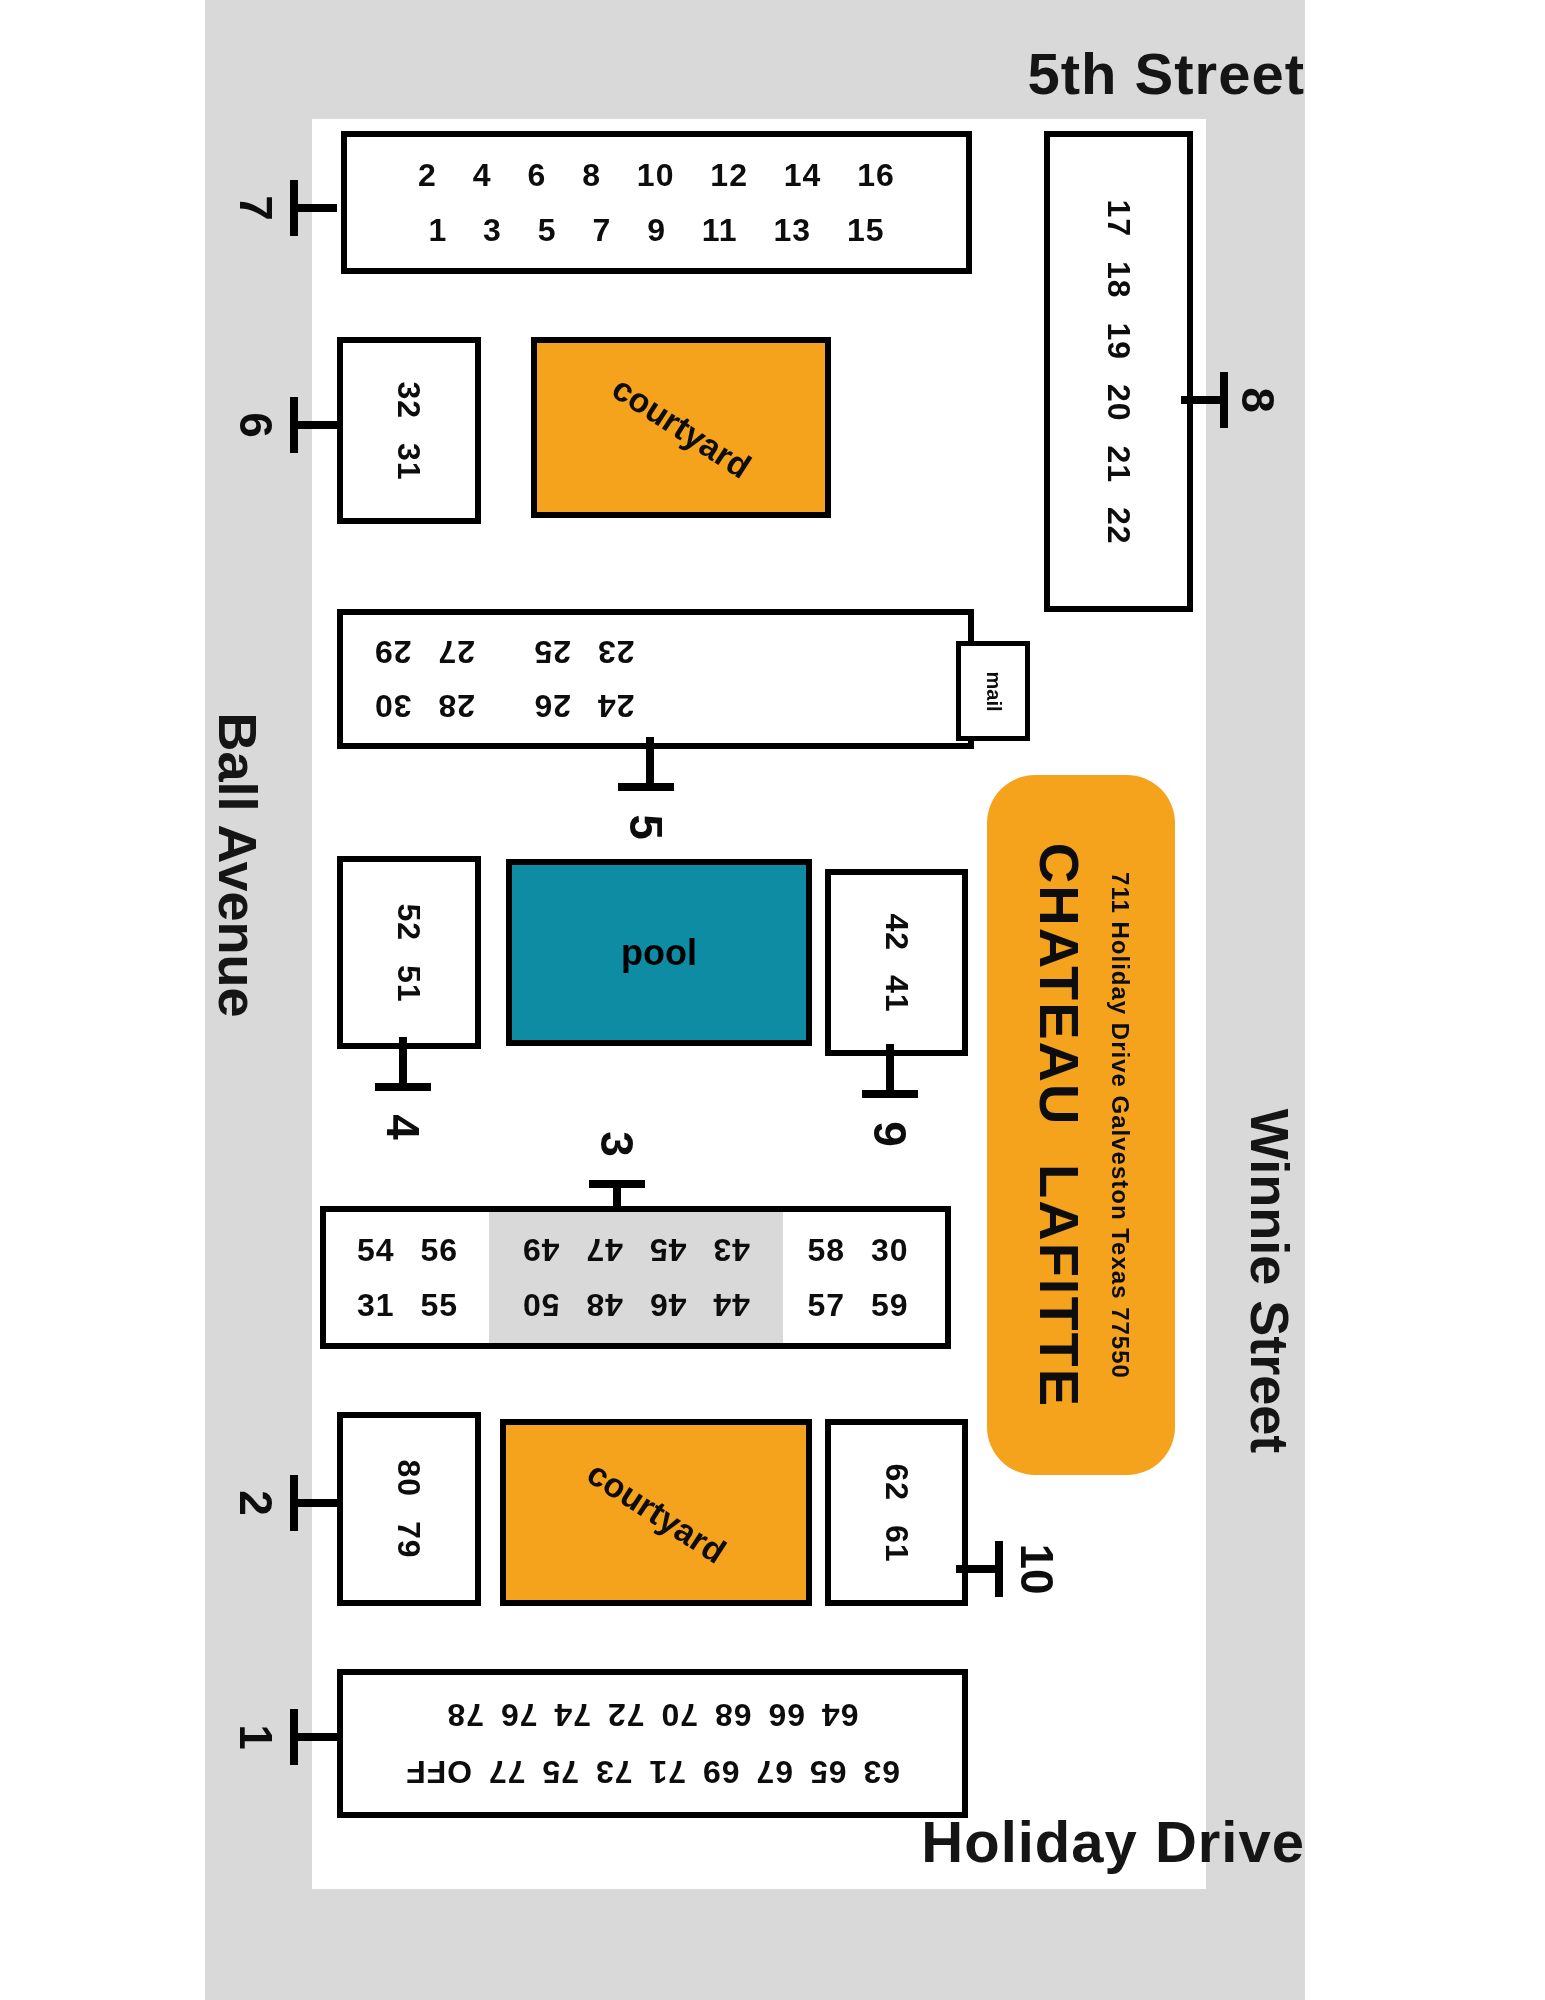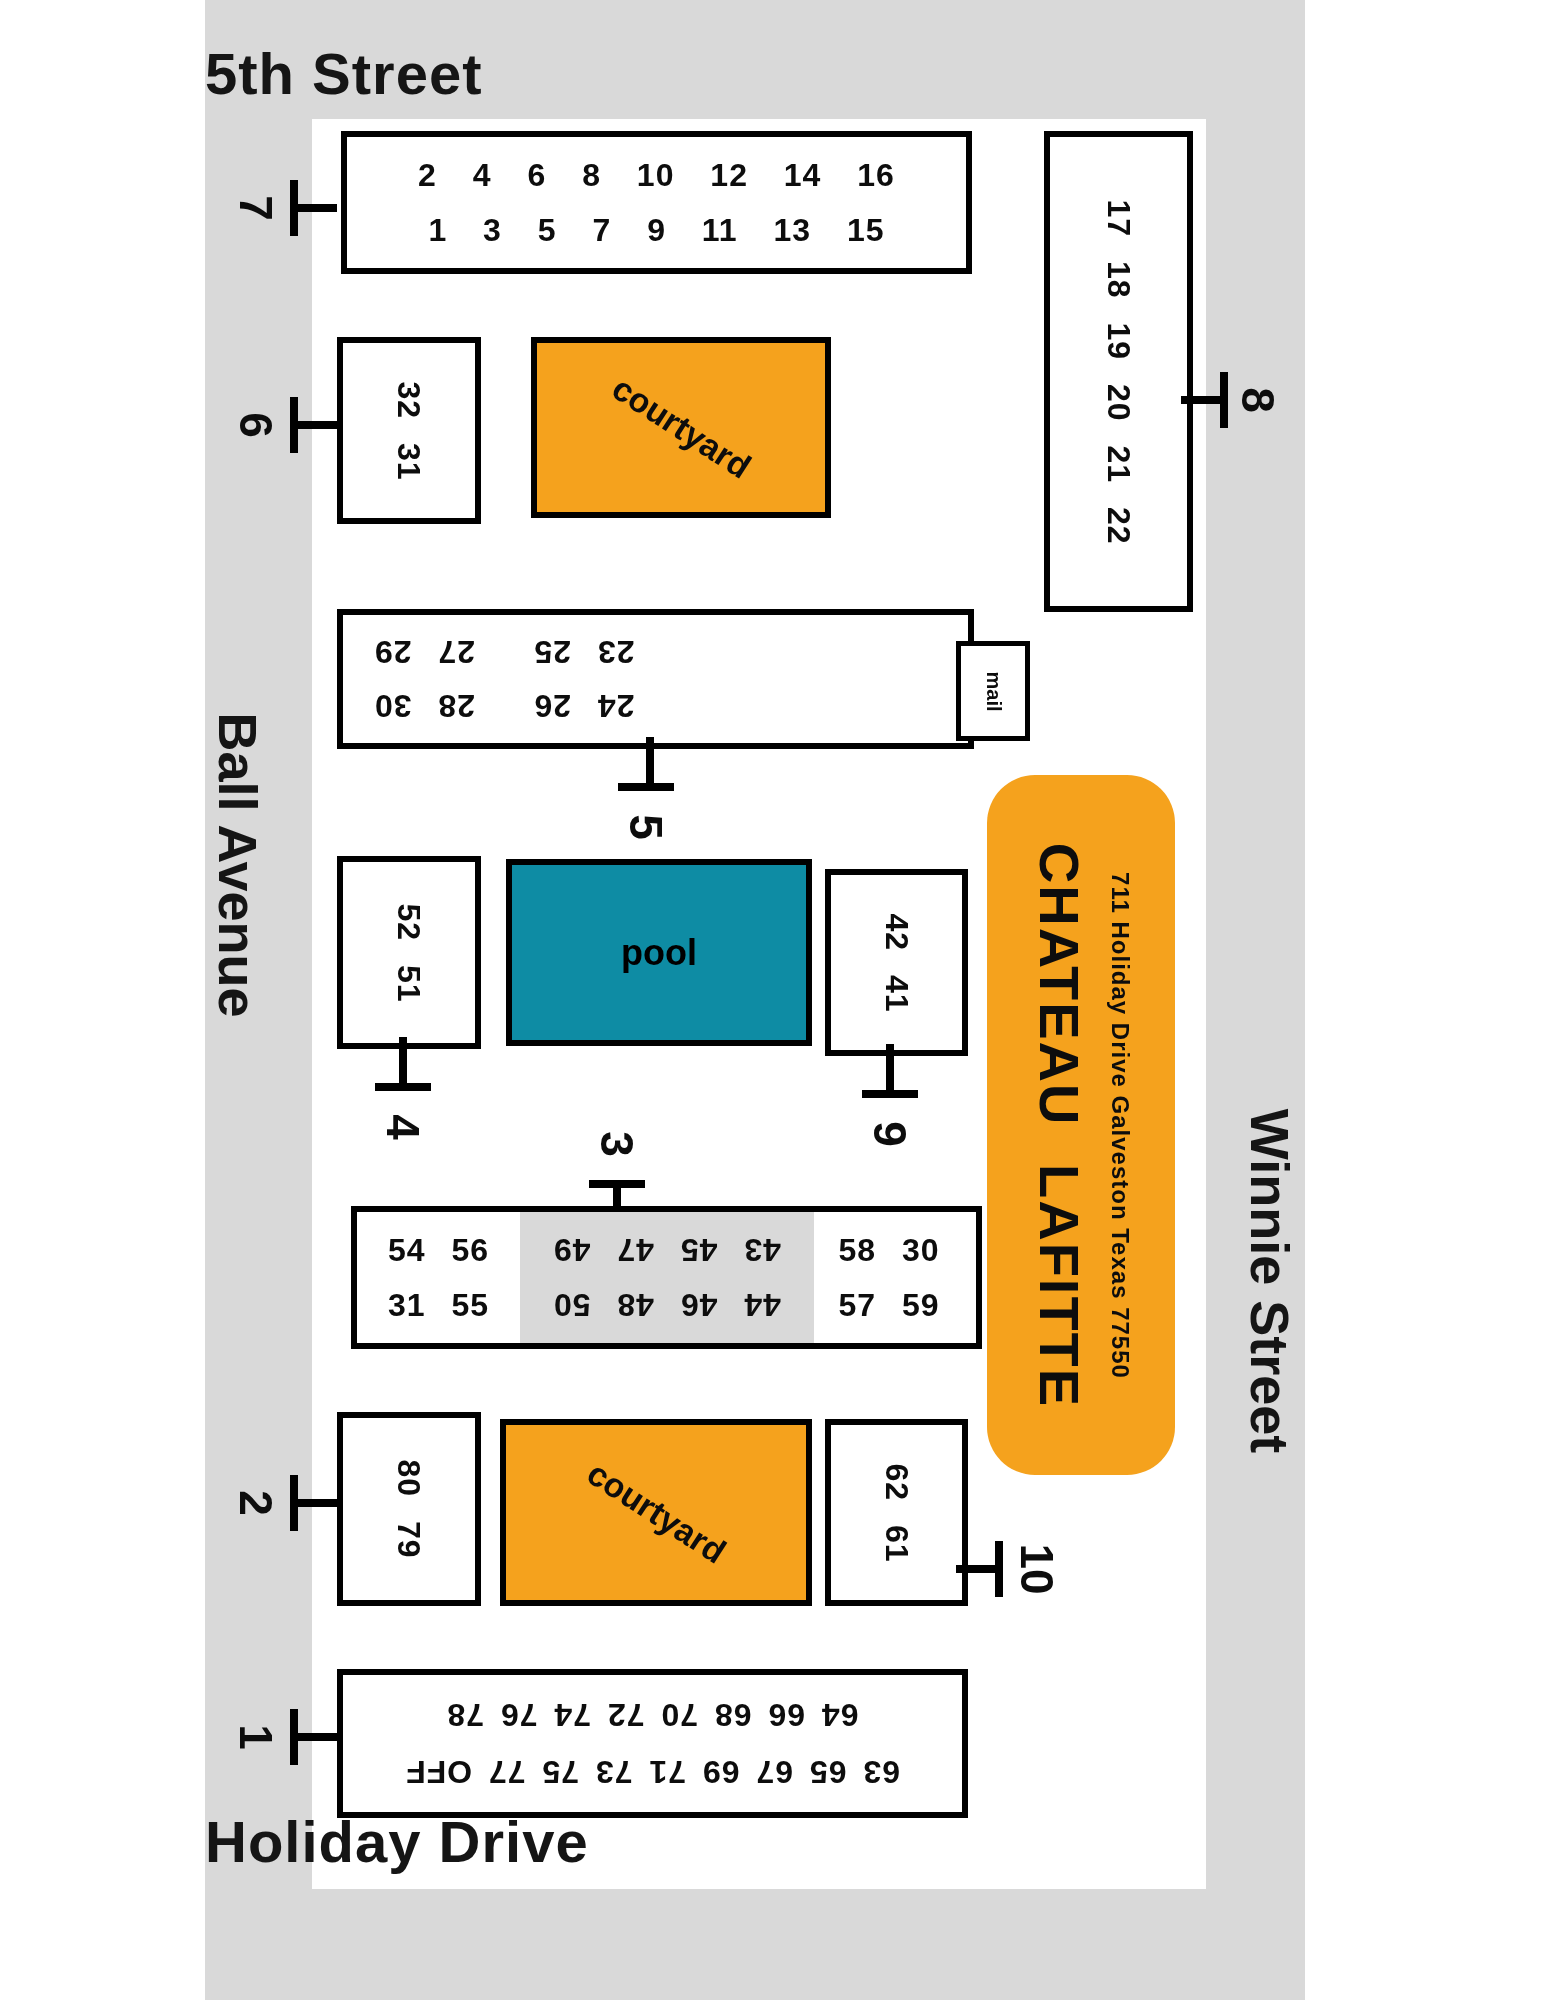--- a/index.html
+++ b/index.html
@@ -1,21 +1,21 @@
 <!DOCTYPE html>
 <html><head>
 <meta charset="utf-8">
 <style>
   html,body{margin:0;padding:0;background:#ffffff}
   #stage{position:relative;width:1545px;height:2000px;background:#ffffff;overflow:hidden;
          font-family:"Liberation Sans","DejaVu Sans",sans-serif;color:#0d0d0d}
   .band{position:absolute;left:205px;top:0;width:1100px;height:2000px;background:#d9d9d9}
   .maparea{position:absolute;left:312px;top:119px;width:894px;height:1770px;background:#ffffff}
 
-  .street-h{position:absolute;left:205px;width:1100px;text-align:left;font-weight:bold;
+  .street-h{position:absolute;left:205px;width:1100px;text-align:right;font-weight:bold;
             font-size:58px;letter-spacing:1px;color:#151515}
   .vwrap{position:absolute;display:flex;align-items:center;justify-content:center}
   .rot{transform:rotate(90deg);white-space:nowrap;flex-shrink:0}
   .street-v{font-weight:bold;font-size:54px;color:#151515}
 
   .bld{position:absolute;background:#ffffff;border:6px solid #000}
   .hrows{display:flex;flex-direction:column;justify-content:space-evenly;align-items:center}
   .units{white-space:nowrap;font-weight:bold;font-size:32px;line-height:1;letter-spacing:1px}
   .ws-a{word-spacing:26px}
   .ws-b{word-spacing:16px}
@@ -105,21 +105,21 @@
   </div>
 
   <div class="feature pool" style="left:506px;top:859px;width:294px;height:175px">
     <span class="pooltext">pool</span>
   </div>
 
   <div class="bld vbox" style="left:825px;top:869px;width:131px;height:175px">
     <span class="rot units ws-d">42 41</span>
   </div>
 
-  <div class="bld strip" style="left:351px;top:1206px;width:619px;height:131px">
+  <div class="bld strip" style="left:320px;top:1206px;width:619px;height:131px">
     <div class="sect" style="width:163px">
       <div class="rows">
         <div class="units ws-b">54 56</div>
         <div class="units ws-b">31 55</div>
       </div>
     </div>
     <div class="sect sect-gray" style="width:294px">
       <div class="rows flip">
         <div class="units ws-b">44 46 48 50</div>
         <div class="units ws-b">43 45 47 49</div>

